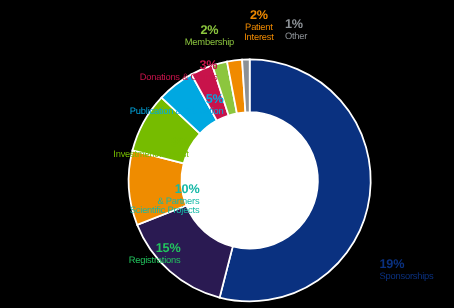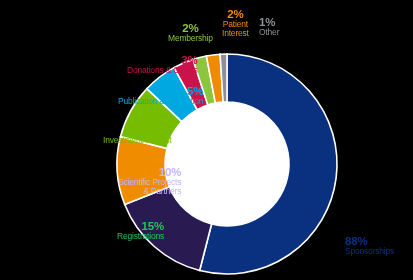--- a/index.html
+++ b/index.html
@@ -82,33 +82,33 @@
   <div class="label align-right" id="lbl-publication" style="color: rgb(0, 168, 225);">
     <span class="pct">5%</span>
     <span class="name">Publication &amp; Education</span>
   </div>
 
   <div class="label align-right" id="lbl-investment" style="color: rgb(118, 188, 0);">
     <span class="pct">8%</span>
     <span class="name">Investment/Interest</span>
   </div>
 
-  <div class="label align-right" id="lbl-scientific" style="color: #c4b5fd;">
+  <div class="label align-right" id="lbl-scientific" style="color: #14b8a6;">
     <span class="pct">10%</span>
+    <span class="name">&amp; Partners</span>
     <span class="name">Scientific Projects</span>
-    <span class="name">&amp; Partners</span>
   </div>
 
   <div class="label align-right" id="lbl-registrations" style="color: #22c55e;">
     <span class="pct">15%</span>
     <span class="name">Registrations</span>
   </div>
 
   <div class="label align-left" id="lbl-sponsorships" style="color: rgb(10, 49, 128);">
-    <span class="pct">88%</span>
+    <span class="pct">19%</span>
     <span class="name">Sponsorships</span>
   </div>
 
   <div class="label align-center" id="lbl-membership" style="color: rgb(140, 198, 62);">
     <span class="pct">2%</span>
     <span class="name">Membership</span>
   </div>
 
   <div class="label align-center" id="lbl-patient" style="color: rgb(240, 138, 0);">
     <span class="pct">2%</span>

